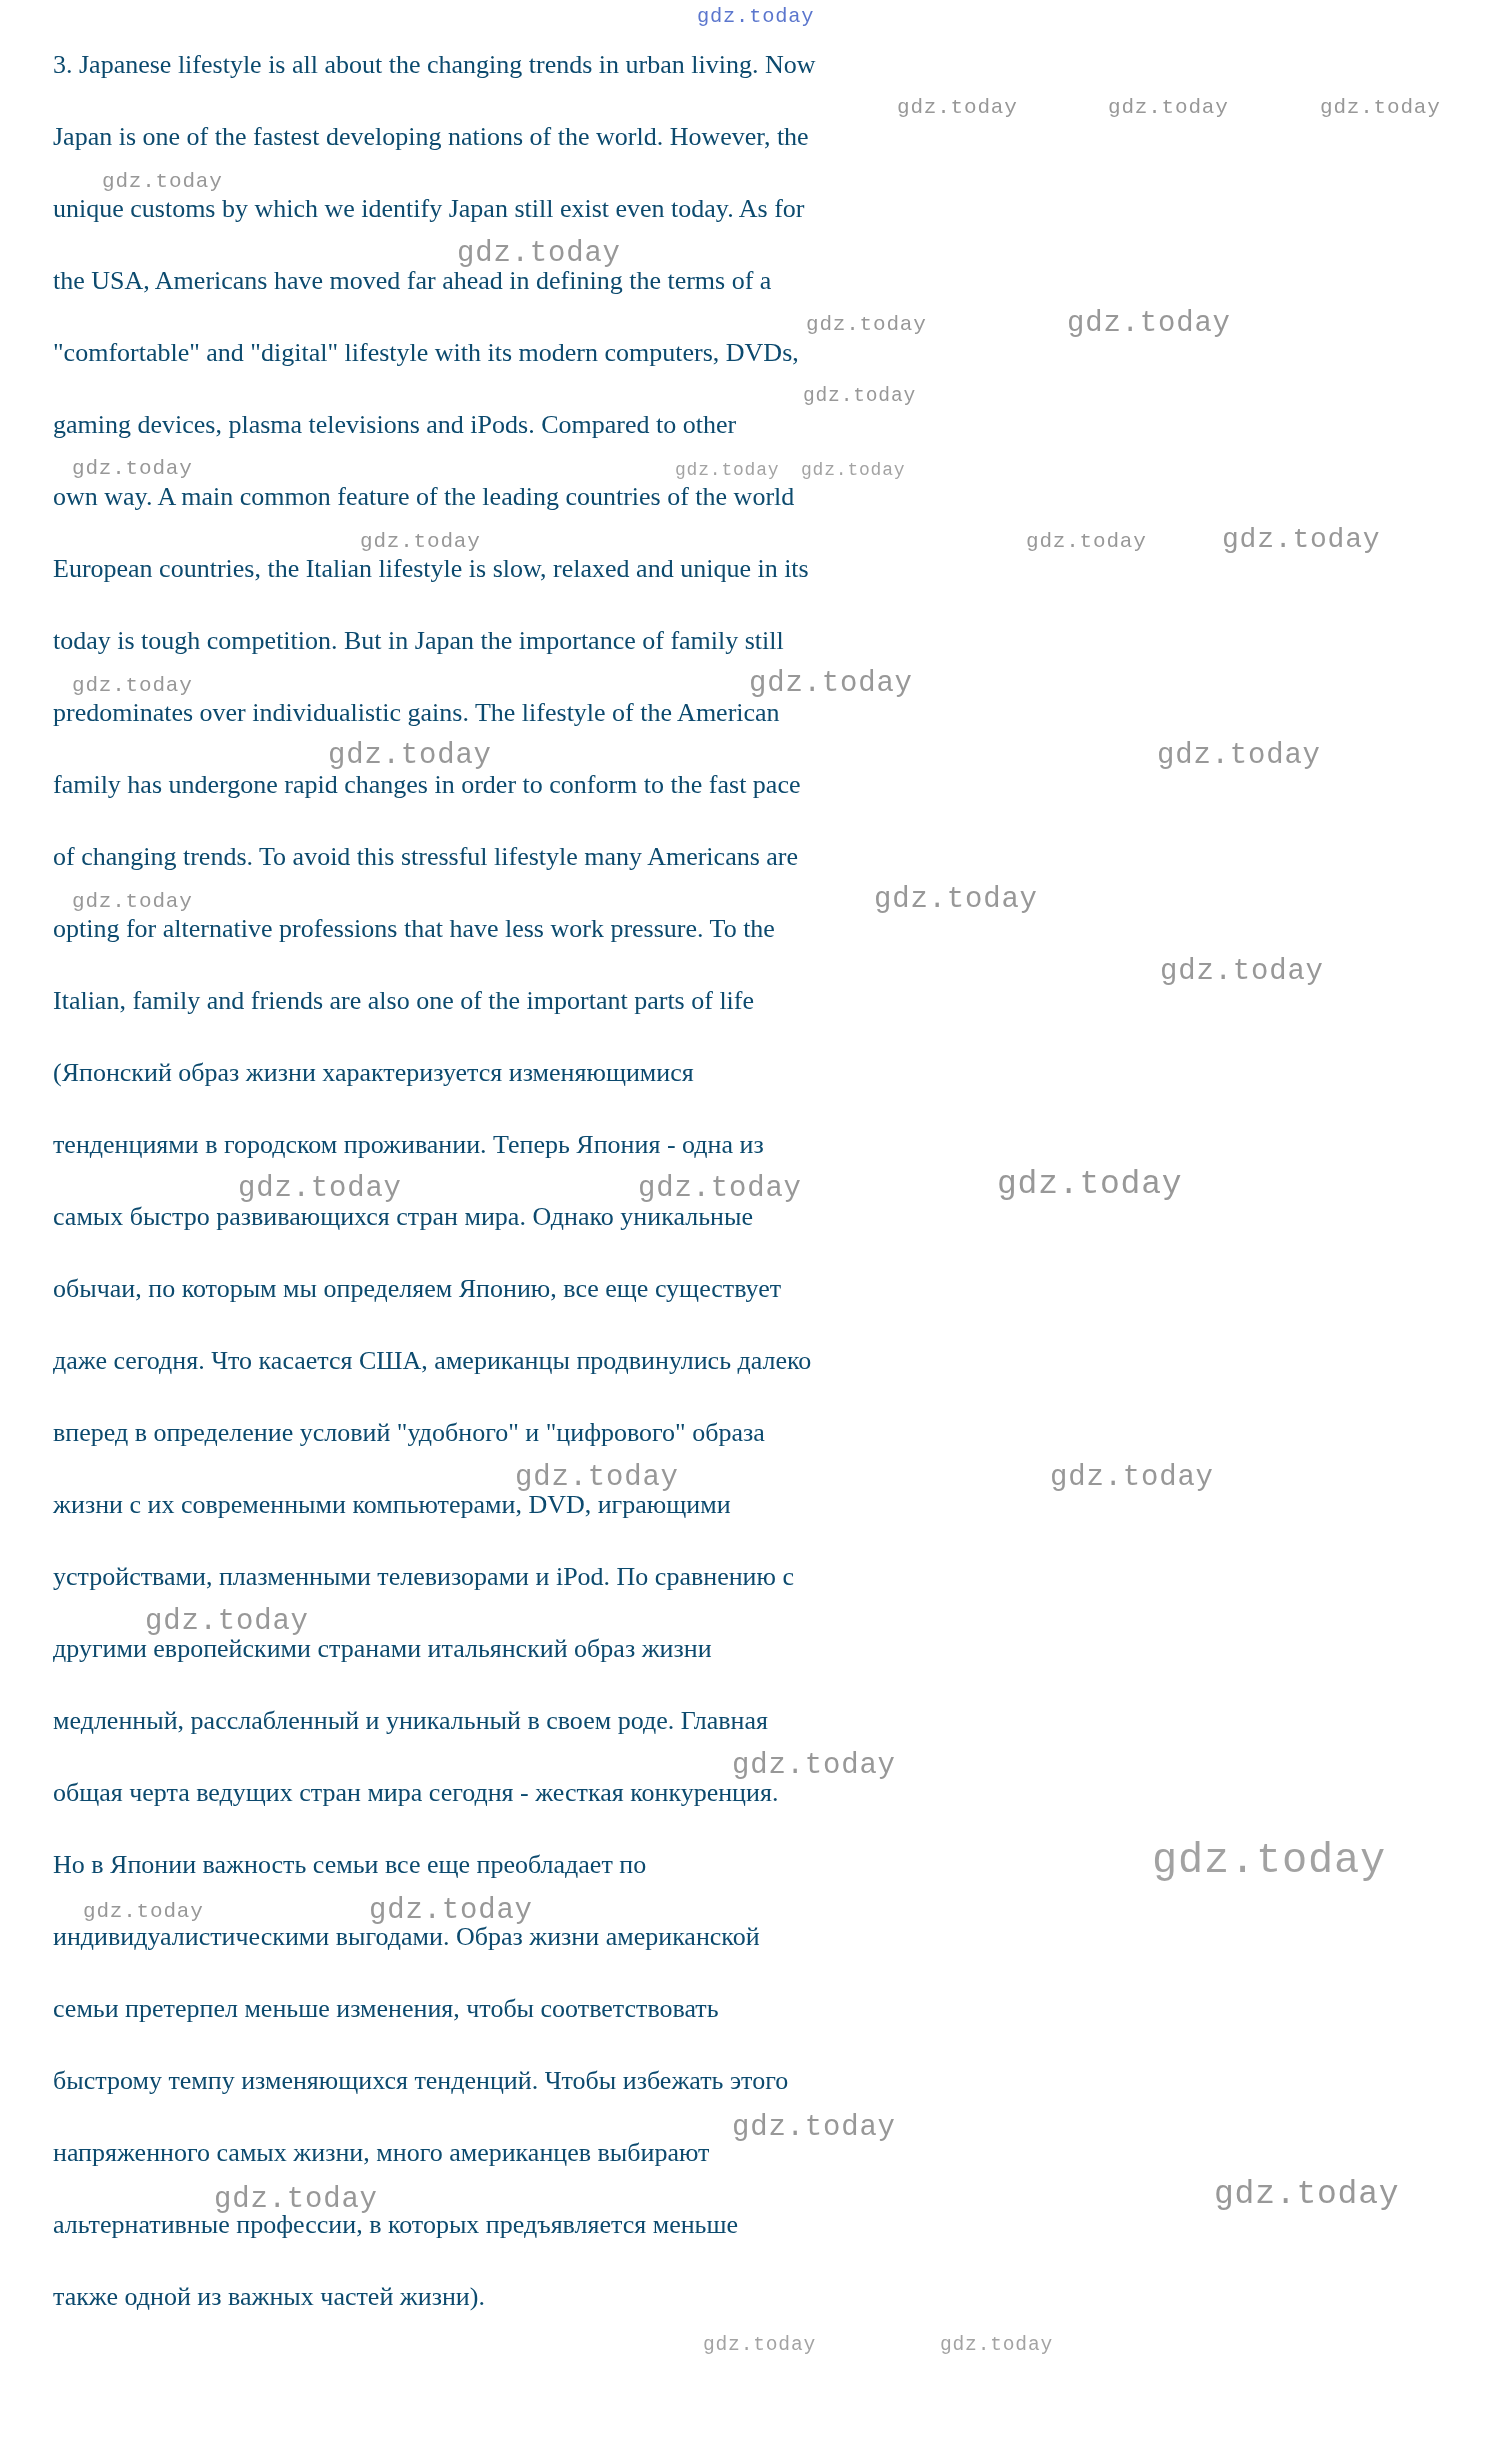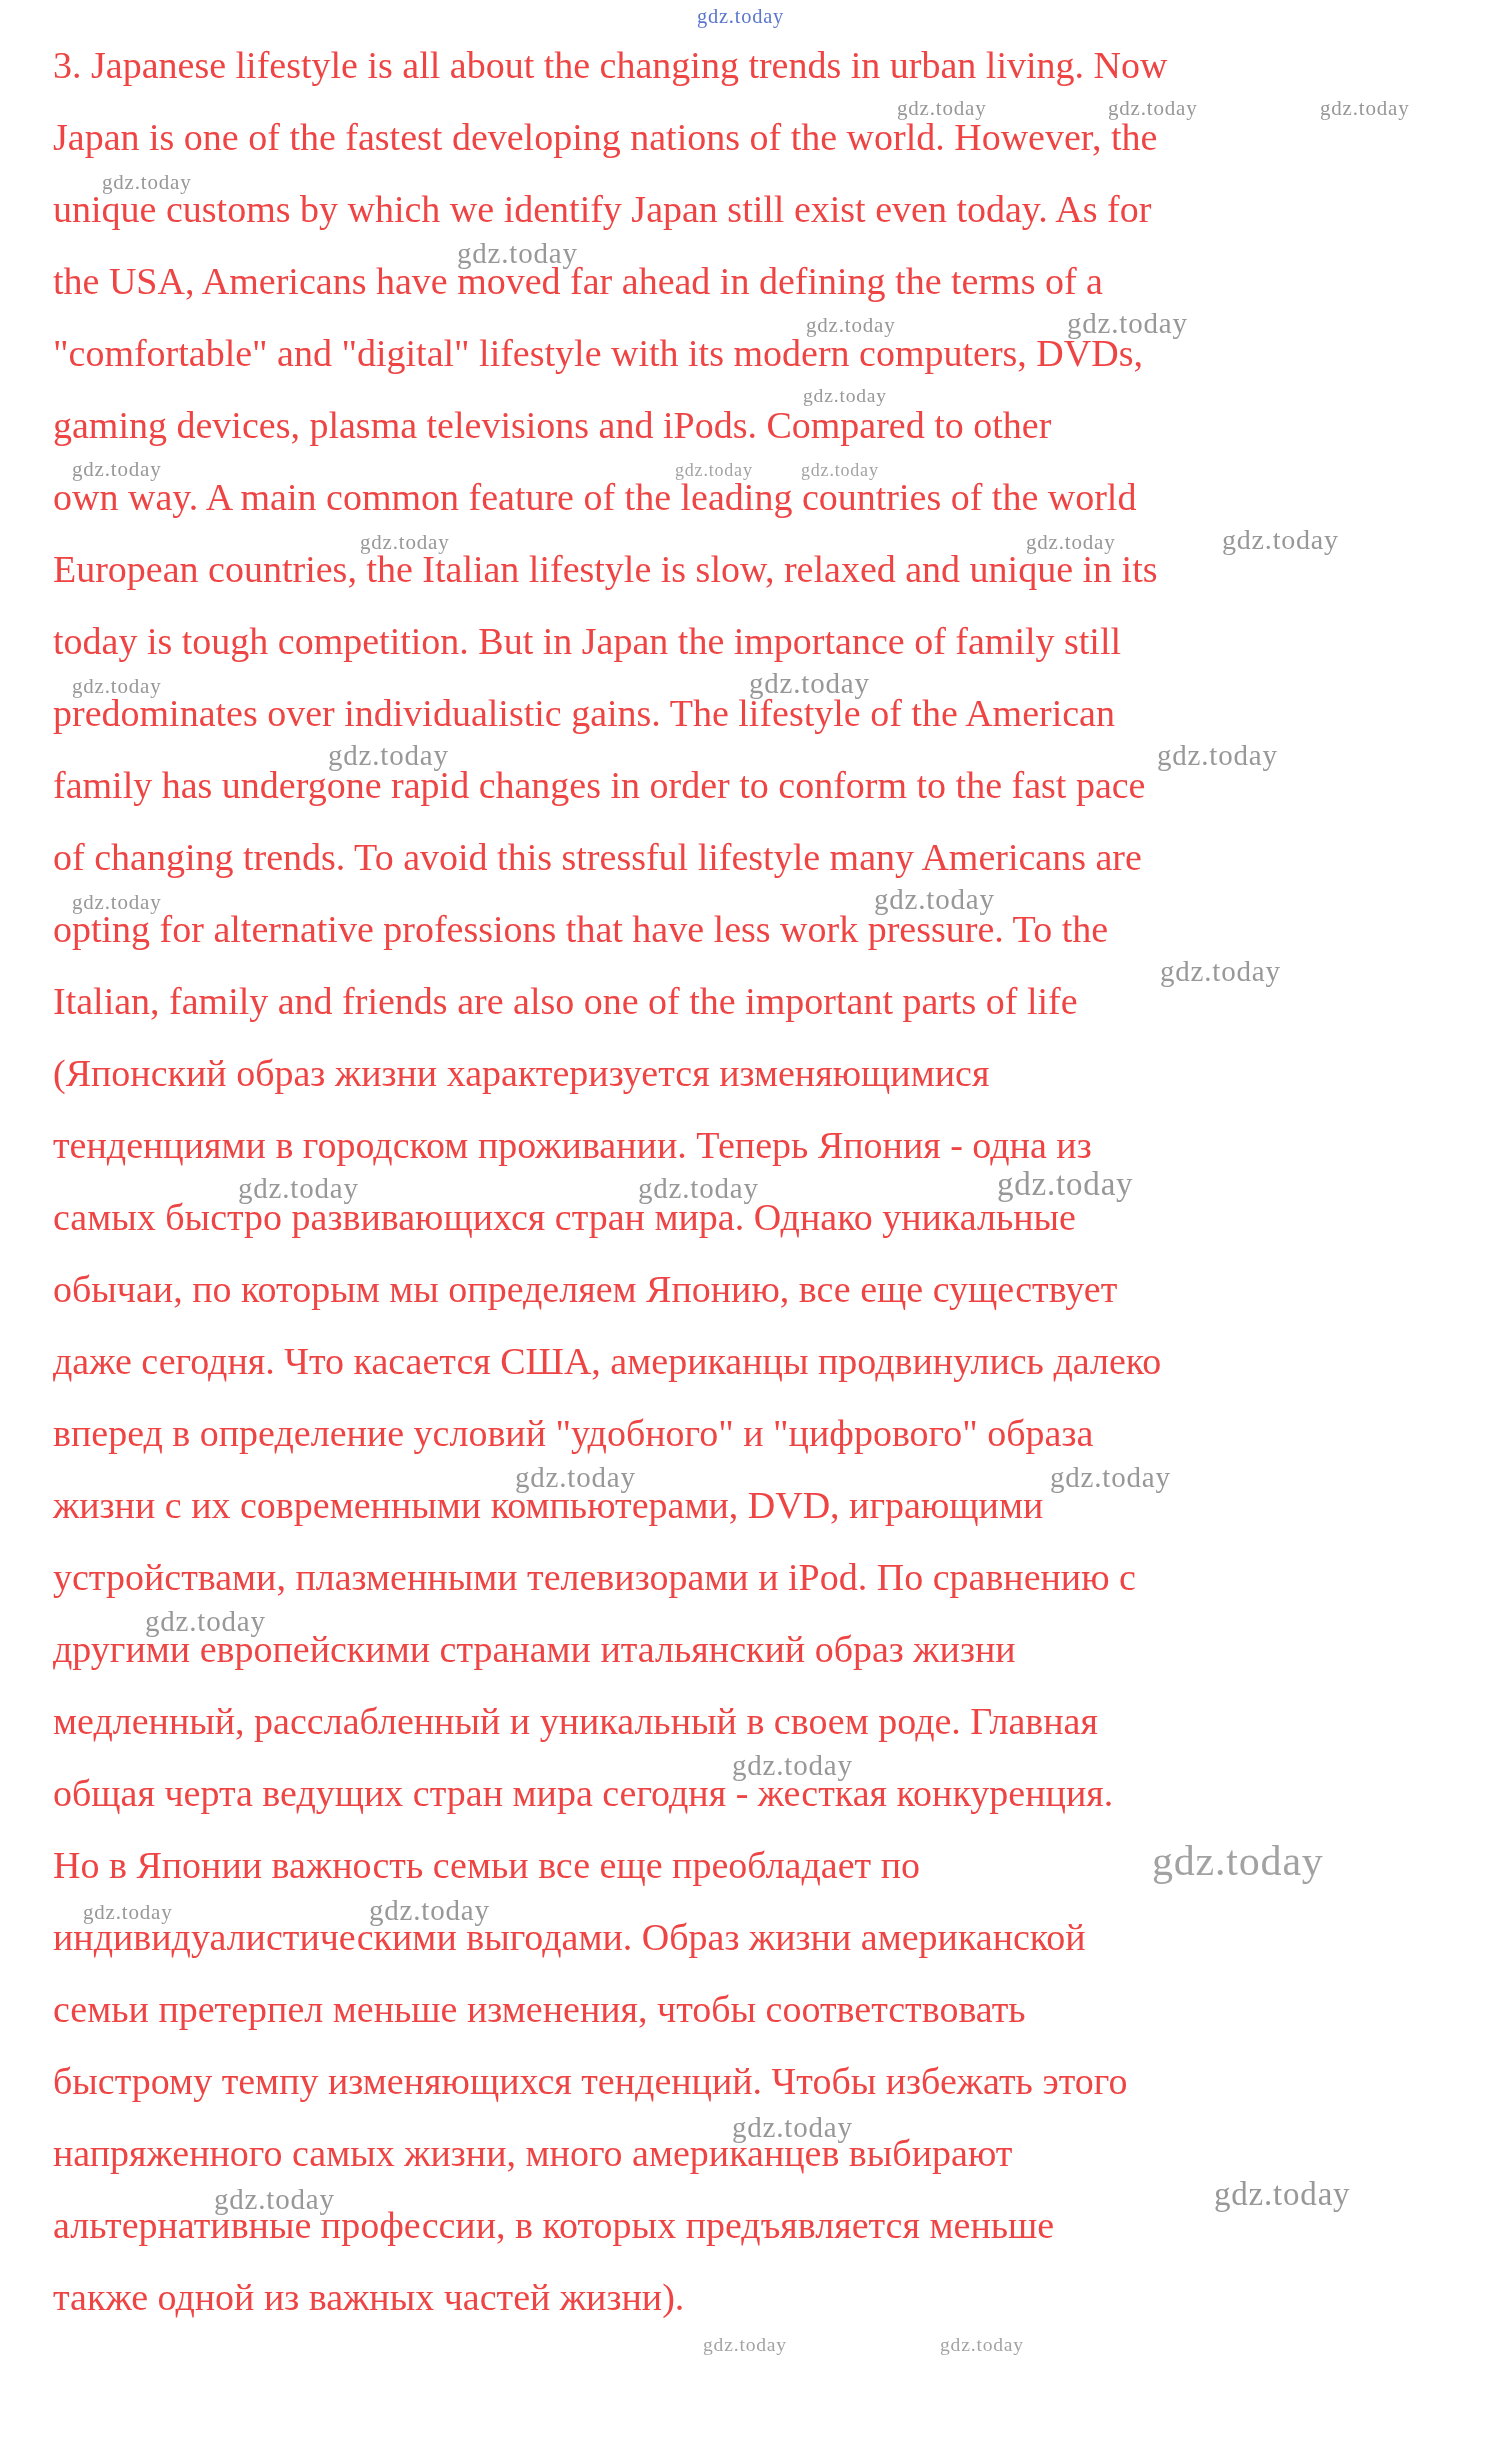--- a/index.html
+++ b/index.html
@@ -16,37 +16,37 @@
   }
   .page {
     position: absolute;
     inset: 0;
   }
   .paragraph {
     position: absolute;
     left: 53px;
     top: 29px;
     width: 1423px;
-    font-size: 38px;
+    font-size: 26px;
     line-height: 72px;
-    color: #ef4444;
+    color: #0c4a6e;
     z-index: 1;
   }
   .text-line {
     white-space: nowrap;
   }
   .watermark-layer {
     position: absolute;
     inset: 0;
     z-index: 2;
     pointer-events: none;
   }
   .watermark {
     position: absolute;
-    font-family: Liberation Serif, serif;
+    font-family: Liberation Mono, monospace;
     font-weight: 400;
     letter-spacing: 0.8px;
     white-space: nowrap;
     opacity: 0.9;
   }
 </style>
 </head>
 <body>
 
 <div class="page">

